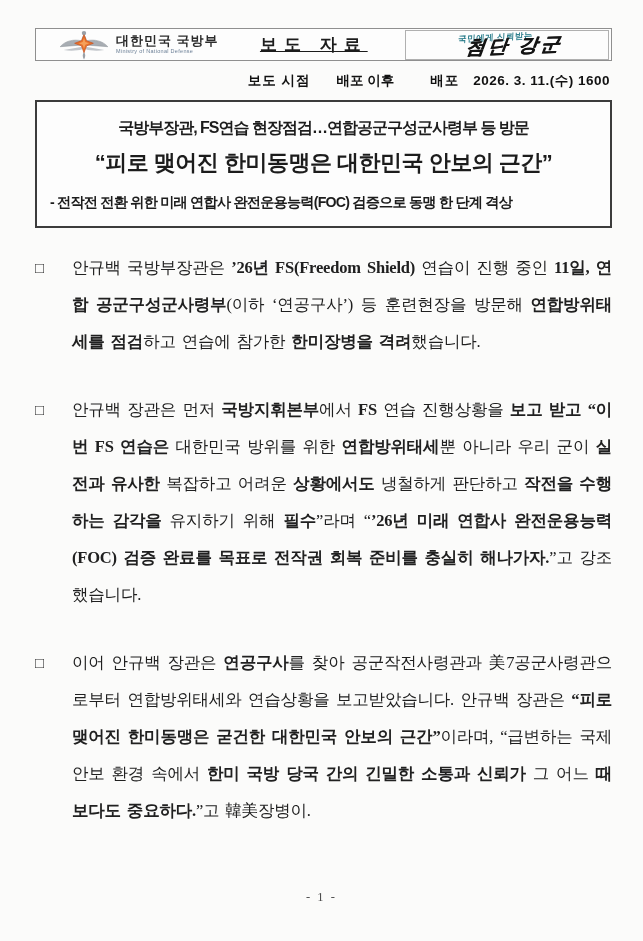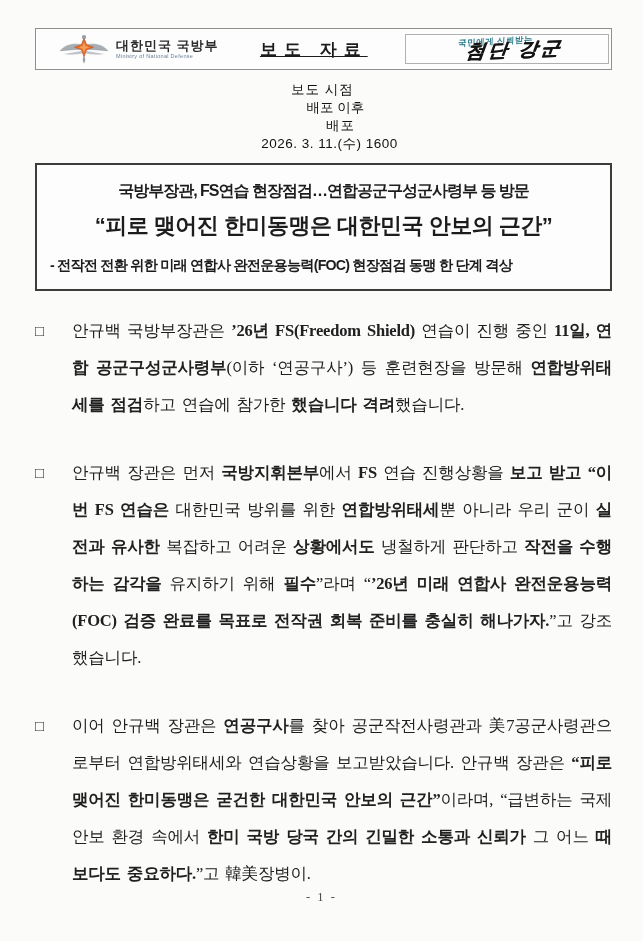--- a/index.html
+++ b/index.html
@@ -3,21 +3,21 @@
 <meta charset="utf-8">
 <style>
   html,body{margin:0;padding:0;background:#e9e9e9;}
   .page{
     width:643px;height:941px;background:#fbfbfa;margin:0 auto;position:relative;
     box-sizing:border-box;padding:28px 31px 0 35px;
     font-family:"Liberation Sans","DejaVu Sans",sans-serif;color:#1c1c1c;
   }
   
   .header-box{
-    height:42px;border:1px solid #8f8f8f;background:#fdfdfd;
+    height:33px;border:1px solid #8f8f8f;background:#fdfdfd;
     display:flex;align-items:center;box-sizing:border-box;padding:0 2px 0 22px;
   }
   .logo-group{display:flex;align-items:center;gap:6px;flex:0 0 auto;}
   .logo-text{display:flex;flex-direction:column;line-height:1;}
   .ministry-name{font-size:13px;font-weight:700;letter-spacing:1px;color:#2b2b2b;}
   .ministry-en{font-size:5.5px;color:#6b7f96;margin-top:2px;letter-spacing:.3px;}
   .doc-type{flex:1 1 auto;text-align:center;font-size:17px;font-weight:700;letter-spacing:7px;padding-left:4px;text-decoration:underline;}
   .slogan-box{
     flex:0 0 auto;width:204px;height:30px;border:1px solid #b0b0b0;background:#fdfdfd;
     position:relative;box-sizing:border-box;overflow:hidden;
@@ -26,22 +26,22 @@
     position:absolute;top:1px;left:52px;font-size:8.5px;font-weight:700;color:#2e7f8d;
     transform:rotate(-3deg) skewX(-6deg);letter-spacing:.5px;white-space:nowrap;
   }
   .slogan-large{
     position:absolute;bottom:0;left:60px;font-size:19px;font-weight:900;font-style:italic;
     color:#141414;letter-spacing:3px;transform:skewX(-9deg) rotate(-2deg);white-space:nowrap;
     text-shadow:.6px 0 0 #141414;
   }
   
   .release-row{
-    display:flex;justify-content:center;align-items:center;
-    margin:11px 2px 10px 0;font-size:13.5px;font-weight:400;color:#111;flex-direction:column;
+    display:flex;justify-content:flex-end;align-items:center;
+    margin:11px 2px 10px 0;font-size:13.5px;font-weight:700;color:#111;
   }
   .release-row .lbl{letter-spacing:1px;}
   .gap-a{margin-left:26px;}
   .gap-b{margin-left:36px;}
   .gap-c{margin-left:14px;letter-spacing:.5px;}
   
   .title-box{
     border:2px solid #3c3c3c;background:#fdfdfd;box-sizing:border-box;
     padding:11px 8px 12px;text-align:center;
   }
@@ -102,28 +102,28 @@
     <span class="lbl">보도 시점</span>
     <span class="gap-a">배포 이후</span>
     <span class="lbl gap-b">배포</span>
     <span class="gap-c">2026. 3. 11.(수) 1600</span>
   </div>
 
   <div class="title-box">
     <div class="headline1">국방부장관, FS연습 현장점검…연합공군구성군사령부 등 방문</div>
     <div class="headline2">“피로 맺어진 한미동맹은 대한민국 안보의 근간”</div>
     <div class="subpoints">
-      <div class="subpoint">- 전작전 전환 위한 미래 연합사 완전운용능력(FOC) 현장점검 동맹 한 단계 격상</div>
+      <div class="subpoint">- 전작전 전환 위한 미래 연합사 완전운용능력(FOC) 검증으로 동맹 한 단계 격상</div>
     </div>
   </div>
 
   <div class="doc-body">
     <div class="para">
       <span class="bullet">□</span>
-      <span class="ptext"><span>안규백 국방부장관은 </span><span class="b">’26년 FS(Freedom Shield)</span><span> 연습이 진행 중인 </span><span class="b">11일, 연합 공군구성군사령부</span><span>(이하 ‘연공구사’) 등 훈련현장을 방문해 </span><span class="b">연합방위태세를 점검</span><span>하고 연습에 참가한 </span><span class="b">했습니다 격려</span><span>했습니다.</span></span>
+      <span class="ptext"><span>안규백 국방부장관은 </span><span class="b">’26년 FS(Freedom Shield)</span><span> 연습이 진행 중인 </span><span class="b">11일, 연합 공군구성군사령부</span><span>(이하 ‘연공구사’) 등 훈련현장을 방문해 </span><span class="b">연합방위태세를 점검</span><span>하고 연습에 참가한 </span><span class="b">한미장병을 격려</span><span>했습니다.</span></span>
     </div>
     <div class="para">
       <span class="bullet">□</span>
       <span class="ptext"><span>안규백 장관은 먼저 </span><span class="b">국방지휘본부</span><span>에서 </span><span class="b">FS</span><span> 연습 진행상황을 </span><span class="b">보고 받고 “이번 FS 연습은</span><span> 대한민국 방위를 위한 </span><span class="b">연합방위태세</span><span>뿐 아니라 우리 군이 </span><span class="b">실전과 유사한</span><span> 복잡하고 어려운 </span><span class="b">상황에서도</span><span> 냉철하게 판단하고 </span><span class="b">작전을 수행하는 감각을</span><span> 유지하기 위해 </span><span class="b">필수</span><span>”라며 “</span><span class="b">’26년 미래 연합사 완전운용능력(FOC) 검증 완료를 목표로 전작권 회복 준비를 충실히 해나가자.</span><span>”고 강조했습니다.</span></span>
     </div>
     <div class="para">
       <span class="bullet">□</span>
       <span class="ptext"><span>이어 안규백 장관은 </span><span class="b">연공구사</span><span>를 찾아 공군작전사령관과 美7공군사령관으로부터 연합방위태세와 연습상황을 보고받았습니다. 안규백 장관은 </span><span class="b">“피로 맺어진 한미동맹은 굳건한 대한민국 안보의 근간”</span><span>이라며, “급변하는 국제안보 환경 속에서 </span><span class="b">한미 국방 당국 간의 긴밀한 소통과 신뢰가</span><span> 그 어느 </span><span class="b">때보다도 중요하다.</span><span>”고 韓美장병이.</span></span>
     </div>
   </div>

